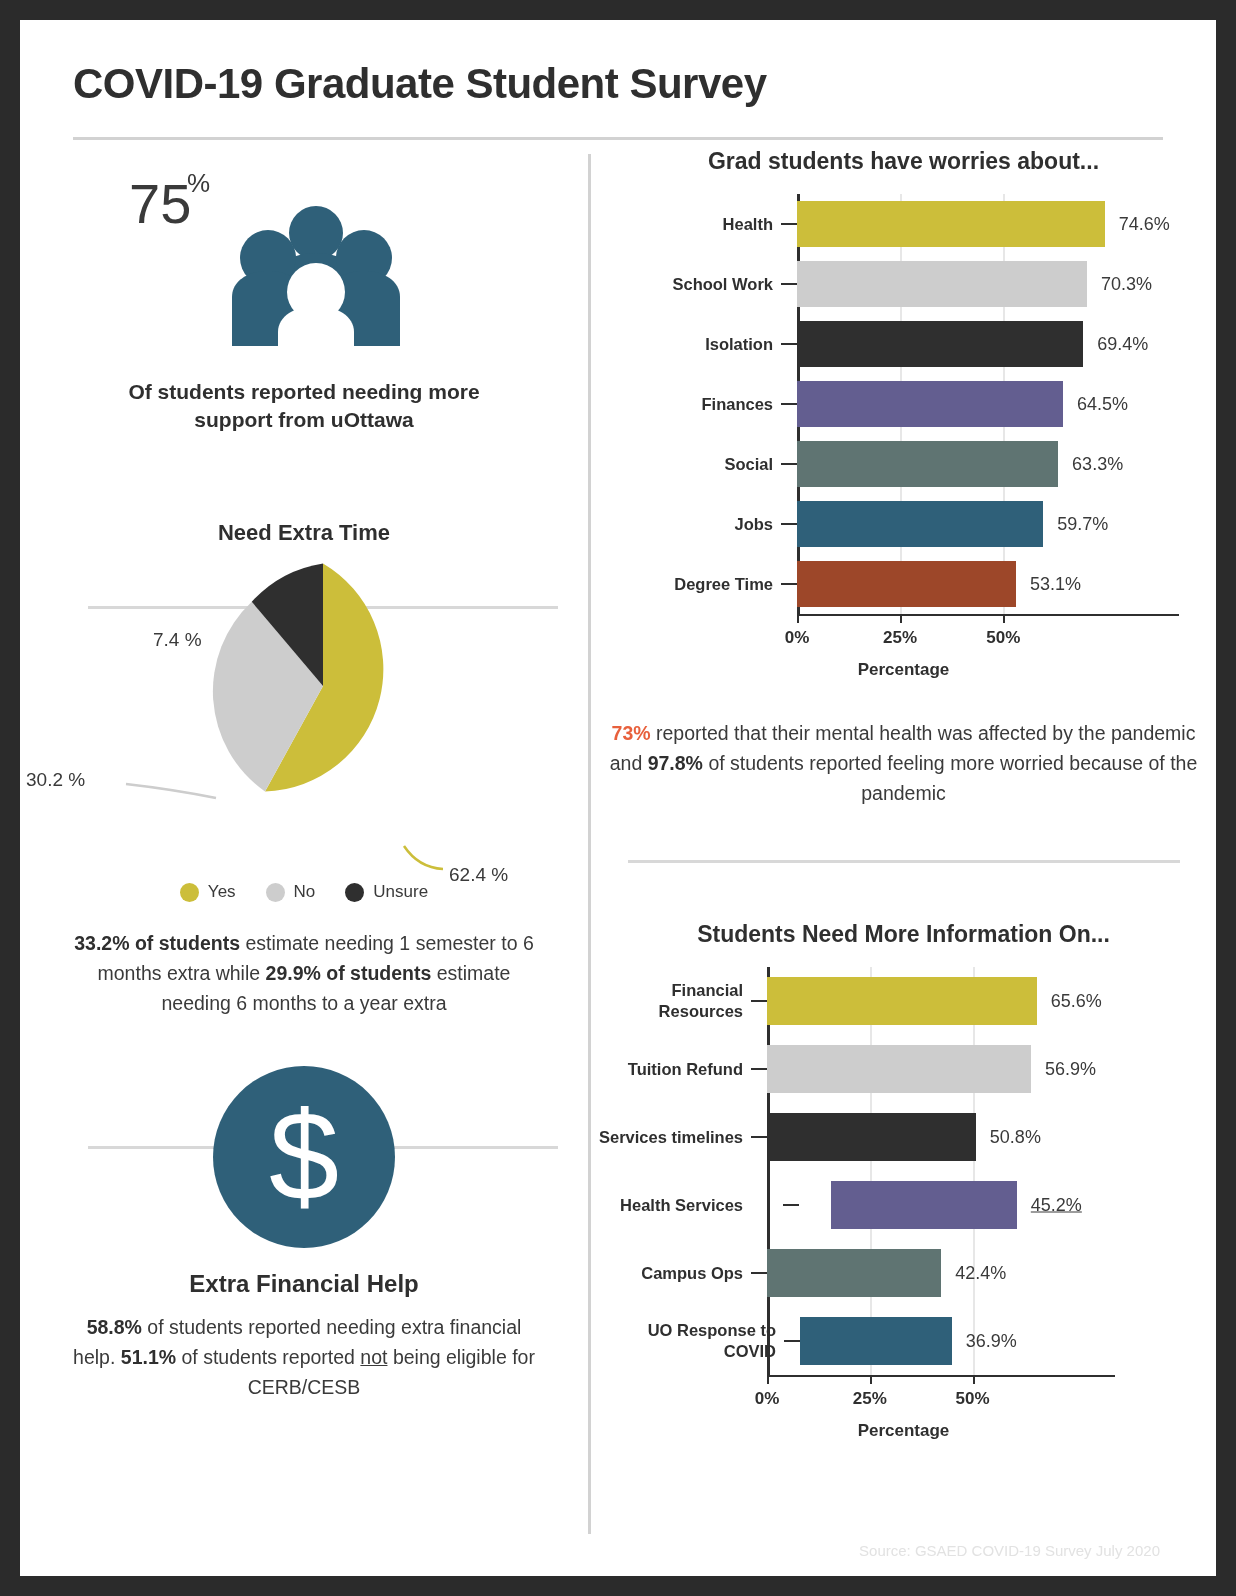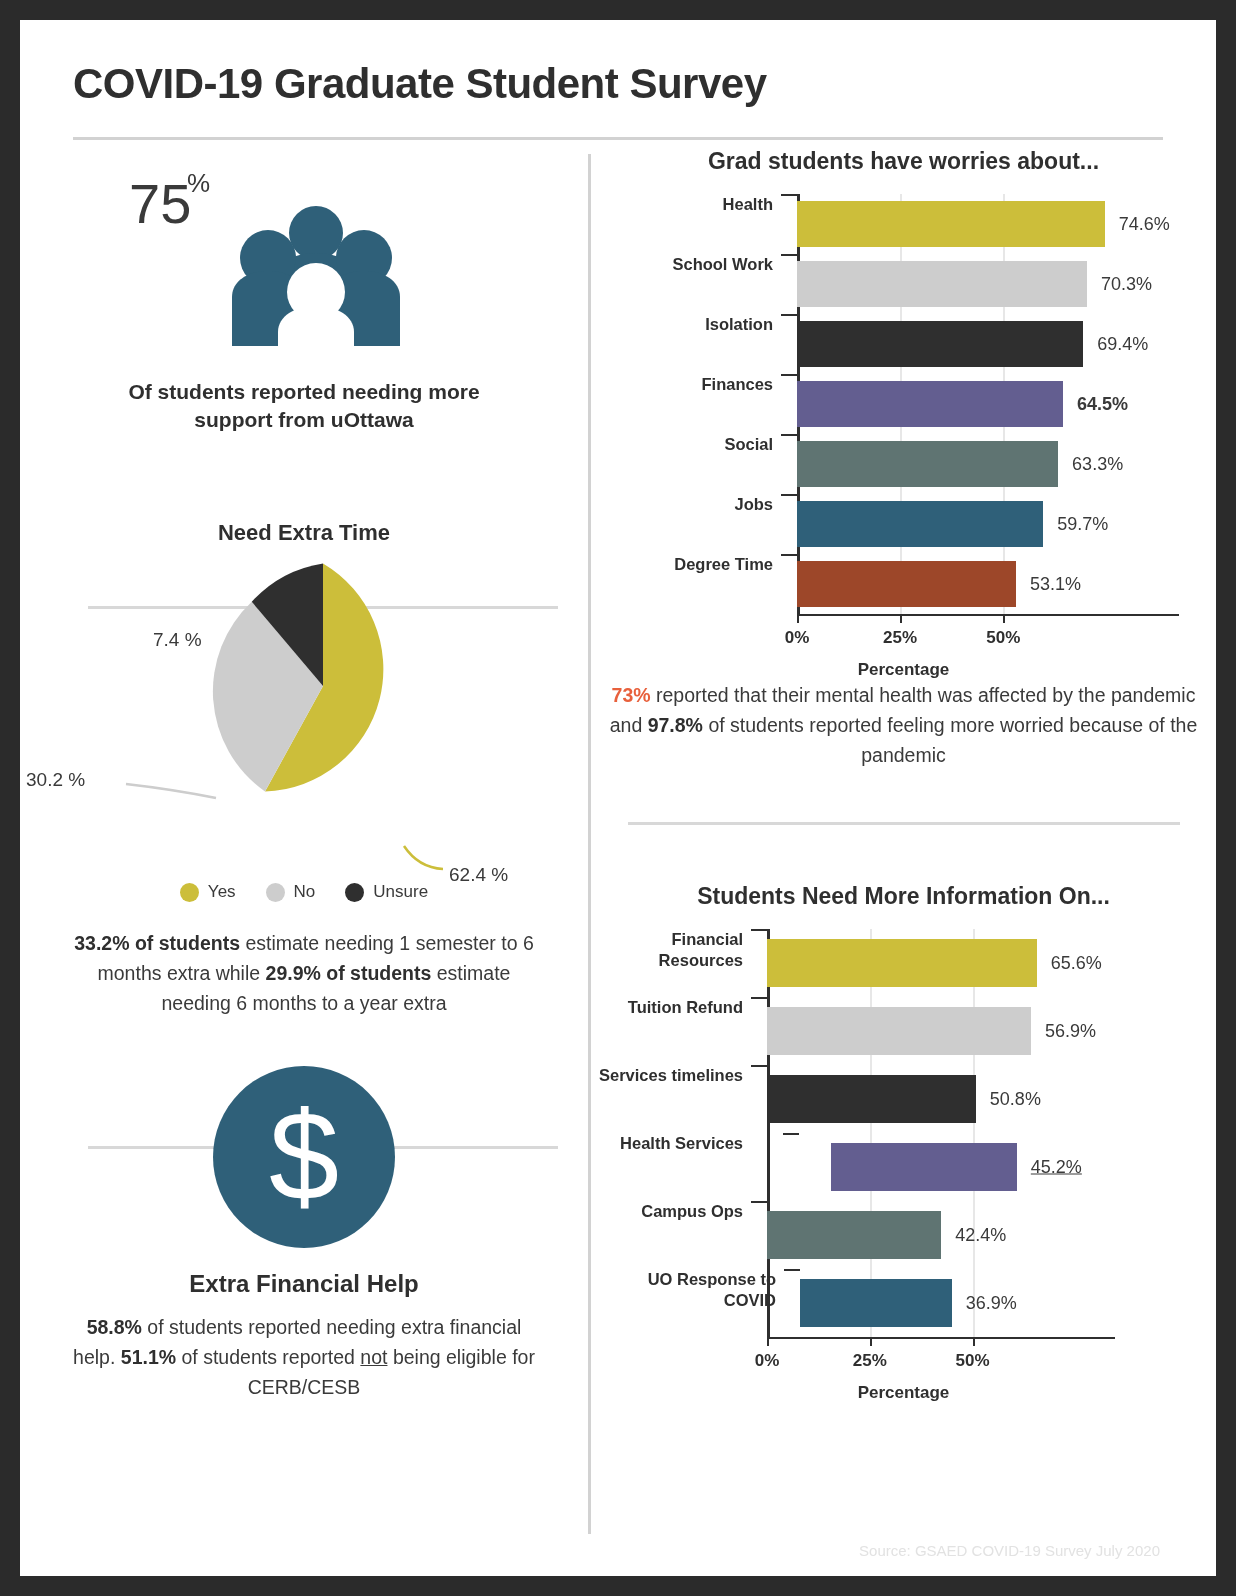--- a/index.html
+++ b/index.html
@@ -242,21 +242,21 @@
     padding: 0 60px;
   }
   .chart-title.wide { padding: 0 10px; }
   .chart {
     position: relative;
     margin-top: 18px;
   }
   .bar-row {
     position: relative;
     display: flex;
-    align-items: flex-start;
+    align-items: center;
     height: 60px;
   }
   .bar-cat {
     width: 190px;
     text-align: right;
     padding-right: 8px;
     font-size: 16.5px;
     font-weight: bold;
     line-height: 21px;
     color: #2f2f2f;
@@ -471,21 +471,21 @@
             <div class="bar-cat" style="width: 190px;">Isolation</div>
             <div class="tick-dash"></div>
             <div class="bar-area" style="height: 60px;">
               <div class="bar" style="width: 286.275px; height: 46px; top: 7px; background: rgb(47, 47, 47);"></div>
               <div class="bar-val" style="left: 300.275px;">69.4%</div>
             </div>
           </div>
           <div class="bar-row" style="height: 60px;">
             <div class="bar-cat" style="width: 190px;">Finances</div>
             <div class="tick-dash"></div>
-            <div class="bar-area" style="height: 60px; font-weight: bold;">
+            <div class="bar-area" style="height: 60px;">
               <div class="bar" style="width: 266.062px; height: 46px; top: 7px; background: rgb(99, 94, 144);"></div>
               <div class="bar-val" style="left: 280.062px;">64.5%</div>
             </div>
           </div>
           <div class="bar-row" style="height: 60px;">
             <div class="bar-cat" style="width: 190px;">Social</div>
             <div class="tick-dash"></div>
             <div class="bar-area" style="height: 60px;">
               <div class="bar" style="width: 261.113px; height: 46px; top: 7px; background: rgb(95, 116, 114);"></div>
               <div class="bar-val" style="left: 275.113px;">63.3%</div>
@@ -513,21 +513,21 @@
           <div class="xtick" style="left: 206px; top: 0px;"></div>
           <div class="xticklabel" style="left: 206px; top: 14px;">0%</div>
           <div class="xtick" style="left: 309.125px; top: 0px;"></div>
           <div class="xticklabel" style="left: 309.125px; top: 14px;">25%</div>
           <div class="xtick" style="left: 412.25px; top: 0px;"></div>
           <div class="xticklabel" style="left: 412.25px; top: 14px;">50%</div>
         </div>
       </div>
     <div class="xaxis-title">Percentage</div>
 
-    <div class="note-text" style=""><span class="accent">73%</span> reported that their mental health was affected by the pandemic and <b>97.8%</b> of students reported feeling more worried because of the pandemic</div>
+    <div class="note-text" style="margin-top:38px"><span class="accent">73%</span> reported that their mental health was affected by the pandemic and <b>97.8%</b> of students reported feeling more worried because of the pandemic</div>
 
     <div class="rule-right" style="margin-top:52px"></div>
 
     <div class="chart-title wide" style="margin-top:56px">Students Need More Information On...</div>
     <div class="chart" id="chart-info">
         <div style="position: relative;">
           <div class="gridlines" style="left: 176px; width: 296px; height: 408px;">
             <div class="gridline" style="left: 102.778px;"></div>
             <div class="gridline" style="left: 205.556px;"></div>
           </div>

